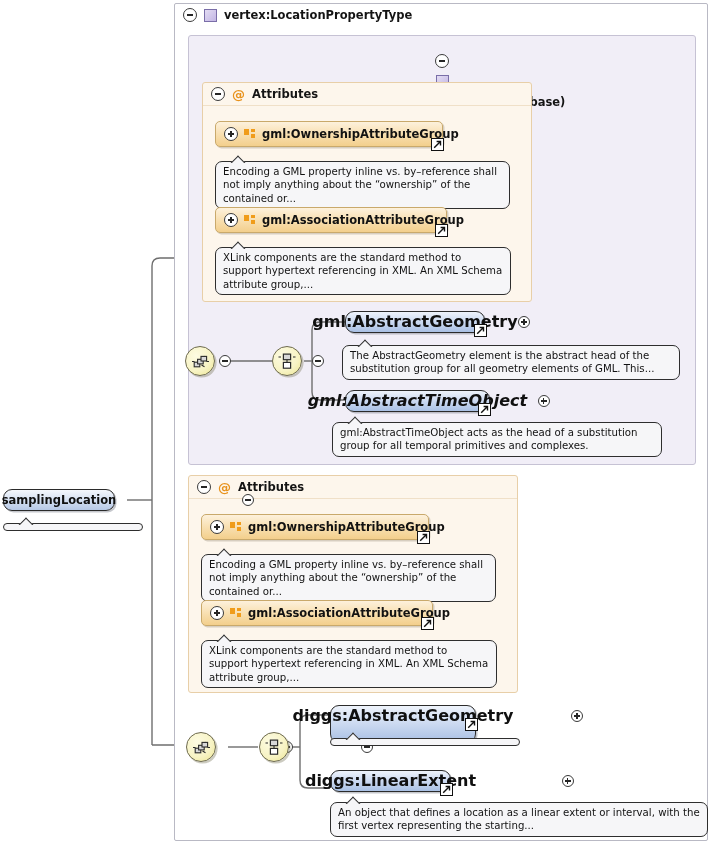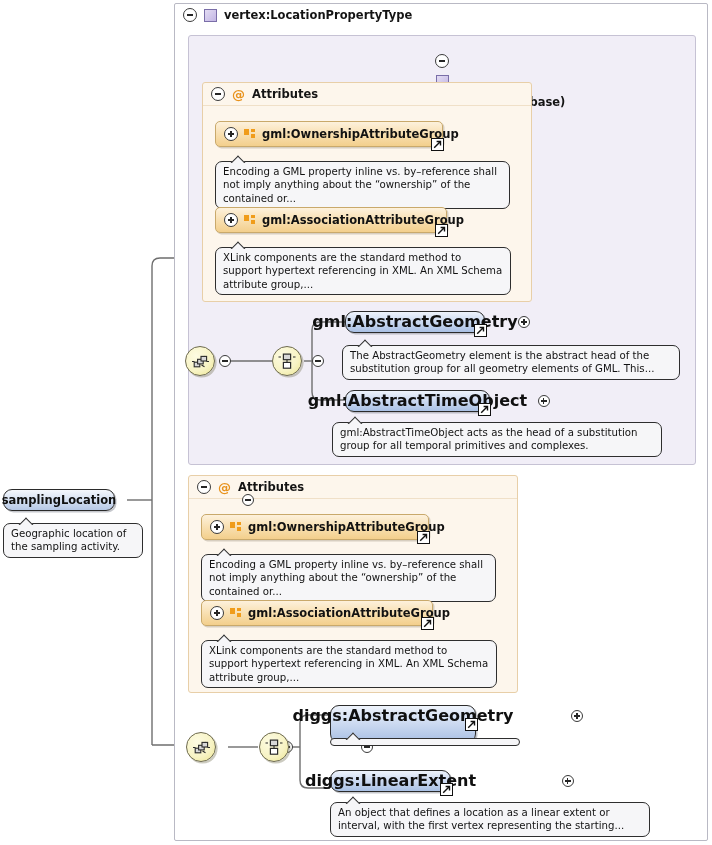--- a/index.html
+++ b/index.html
@@ -267,21 +267,21 @@
       <path d="M1.2 7.8 L7.2 1.8 M3.6 1.5 H7.5 V5.4" stroke="#111" stroke-width="1.4" fill="none"></path>
     </svg>
 </div>
 <div class="abs tog plus" style="left:487px;top:316px;"></div>
 <div class="abs doc" style="left:342px;top:345px;width:338px;">
   <span class="doc-tip"></span>
   <span>The AbstractGeometry element is the abstract head of the substitution group for all geometry elements of GML. This...</span>
 </div>
 
 
-<div class="abs elembox" style="left:345px;top:390px;width:145px;height:22px;">
+<div class="abs elembox" style="left:345px;top:390px;width:145px;height:22px;font-style:italic;">
   <span>gml:AbstractTimeObject</span>
 </div>
 <div class="abs extref" style="left:478px;top:403px;">
   <svg width="9" height="9" viewBox="0 0 9 9">
       <path d="M1.2 7.8 L7.2 1.8 M3.6 1.5 H7.5 V5.4" stroke="#111" stroke-width="1.4" fill="none"></path>
     </svg>
 </div>
 <div class="abs tog plus" style="left:491px;top:395px;"></div>
 <div class="abs doc" style="left:332px;top:422px;width:330px;">
   <span class="doc-tip"></span>
@@ -382,29 +382,28 @@
 
 <div class="abs elembox" style="left:330px;top:770px;width:121px;height:22px;">
   <span>diggs:LinearExtent</span>
 </div>
 <div class="abs extref" style="left:440px;top:783px;">
   <svg width="9" height="9" viewBox="0 0 9 9">
       <path d="M1.2 7.8 L7.2 1.8 M3.6 1.5 H7.5 V5.4" stroke="#111" stroke-width="1.4" fill="none"></path>
     </svg>
 </div>
 <div class="abs tog plus" style="left:453px;top:775px;"></div>
-<div class="abs doc" style="left:330px;top:802px;width:320px;">
+<div class="abs doc" style="left:330px;top:802px;width:378px;">
   <span class="doc-tip"></span>
   <span>An object that defines a location as a linear extent or interval, with the first vertex representing the starting...</span>
 </div>
 
 
 <div class="abs rootelem" style="left:3px;top:489px;width:112px;height:22px;text-align:center;">
   <span>samplingLocation</span>
 </div>
 <div class="abs tog" style="left:118px;top:494px;"></div>
 <div class="abs doc" style="left:3px;top:523px;width:140px;">
   <span class="doc-tip"></span>
-  <span>Geographic location of the sampling activity.</span>
 </div>
 
 
 
 
 </body></html>

